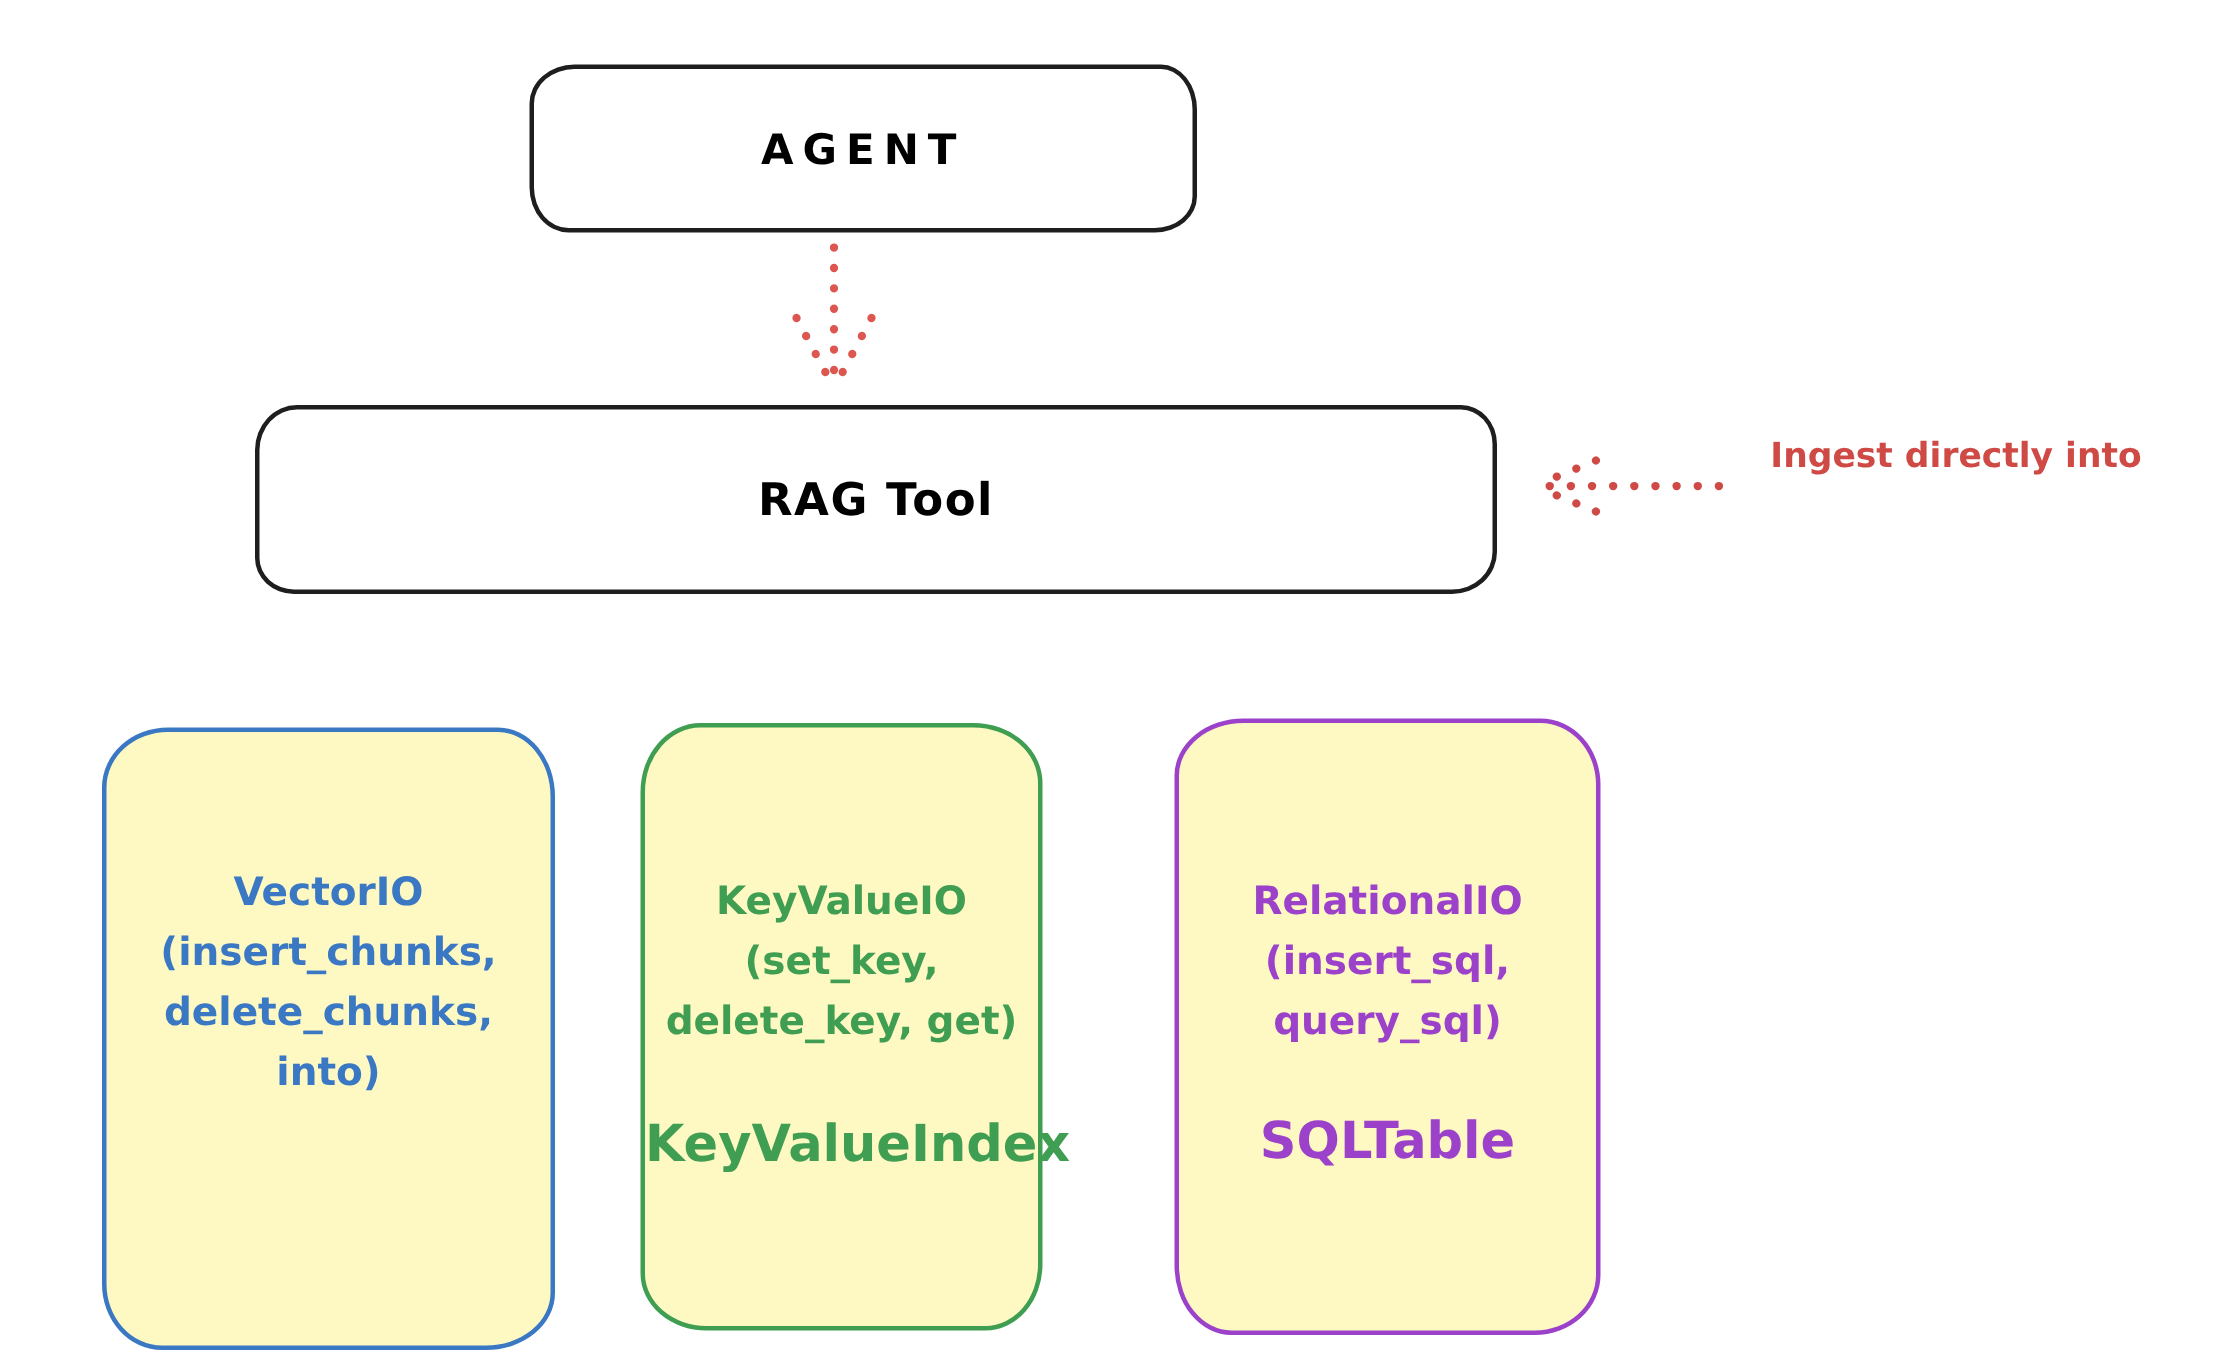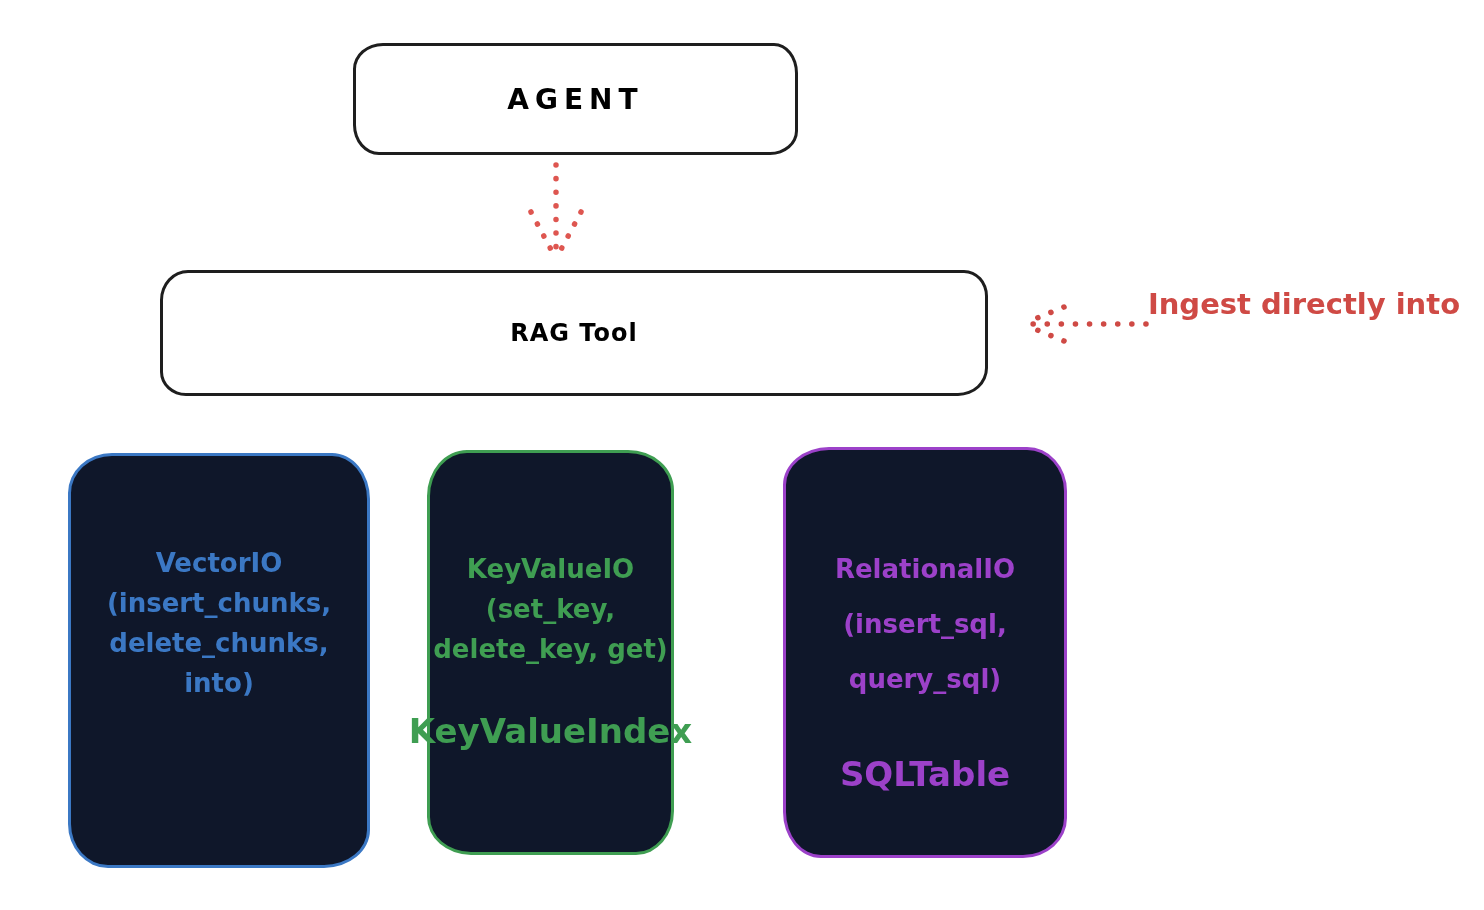--- a/index.html
+++ b/index.html
@@ -11,60 +11,59 @@
     position:absolute; background:#ffffff; border:3.5px solid #1e1e1e;
     display:flex; align-items:center; justify-content:center;
     color:#000000; box-sizing:border-box;
   }
   .agent-box {
     left:353px; top:43px; width:445px; height:112px;
     border-radius:30px 24px 28px 26px / 26px 30px 24px 30px;
     font-size:28px; font-weight:700; letter-spacing:6px;
   }
   .rag-box {
-    left:160px; top:270px; width:828px; height:126px;
+    left:170px; top:270px; width:828px; height:126px;
     border-radius:28px 24px 30px 26px / 30px 26px 28px 24px;
-    font-size:24px; font-weight:700; letter-spacing:1px;
+    font-size:30px; font-weight:700; letter-spacing:1px;
   }
   .io-box {
-    position:absolute; background:#0f172a; box-sizing:border-box;
+    position:absolute; background:#fef9c3; box-sizing:border-box;
     border-width:3.5px; border-style:solid;
-    display:flex; flex-direction:column; align-items:center;
-    text-align:center; font-weight:700;
+    display:flex; flex-direction:column; 
+    text-align:center; font-weight:700;margin-top:32px;
   }
   .io-box .line { font-size:26px; line-height:40px; white-space:nowrap; }
   .io-box .index-label { font-size:34px; line-height:40px; white-space:nowrap; }
   .io-vector {
     left:68px; top:453px; width:302px; height:415px;
     border-color:#3b78c4; color:#3b78c4;
     border-radius:44px 38px 46px 40px / 40px 46px 38px 44px;
     padding-top:87px;
   }
   .io-vector .index-label { margin-top:37px; }
   .io-keyvalue {
-    left:427px; top:450px; width:247px; height:405px;
+    left:427px; top:450px; width:268px; height:405px;
     border-color:#3f9e52; color:#3f9e52;
     border-radius:40px 46px 38px 44px / 46px 40px 44px 38px;
     padding-top:96px;
   }
   .io-keyvalue .index-label { margin-top:42px; }
   .io-relational {
     left:783px; top:447px; width:284px; height:411px;
     border-color:#9c41c9; color:#9c41c9;
     border-radius:46px 40px 44px 38px / 38px 44px 40px 46px;
     padding-top:99px;
-    gap:15px;
   }
   .io-relational .index-label { margin-top:40px; }
   .arrow-svg { position:absolute; }
   .arrow-v { left:521px; top:160px; }
   .arrow-h { left:1018px; top:299px; }
   .annotation {
     position:absolute; left:1128px; top:284px; width:352px;
-    color:#cf4a45; font-size:29px; line-height:41px; font-weight:700;
+    color:#cf4a45; font-size:23px; line-height:41px; font-weight:700;
     text-align:center; white-space:nowrap;
   }
 </style>
 </head>
 <body>
 
 <div class="canvas">
 
   <div class="box agent-box">
     <span>AGENT</span>

